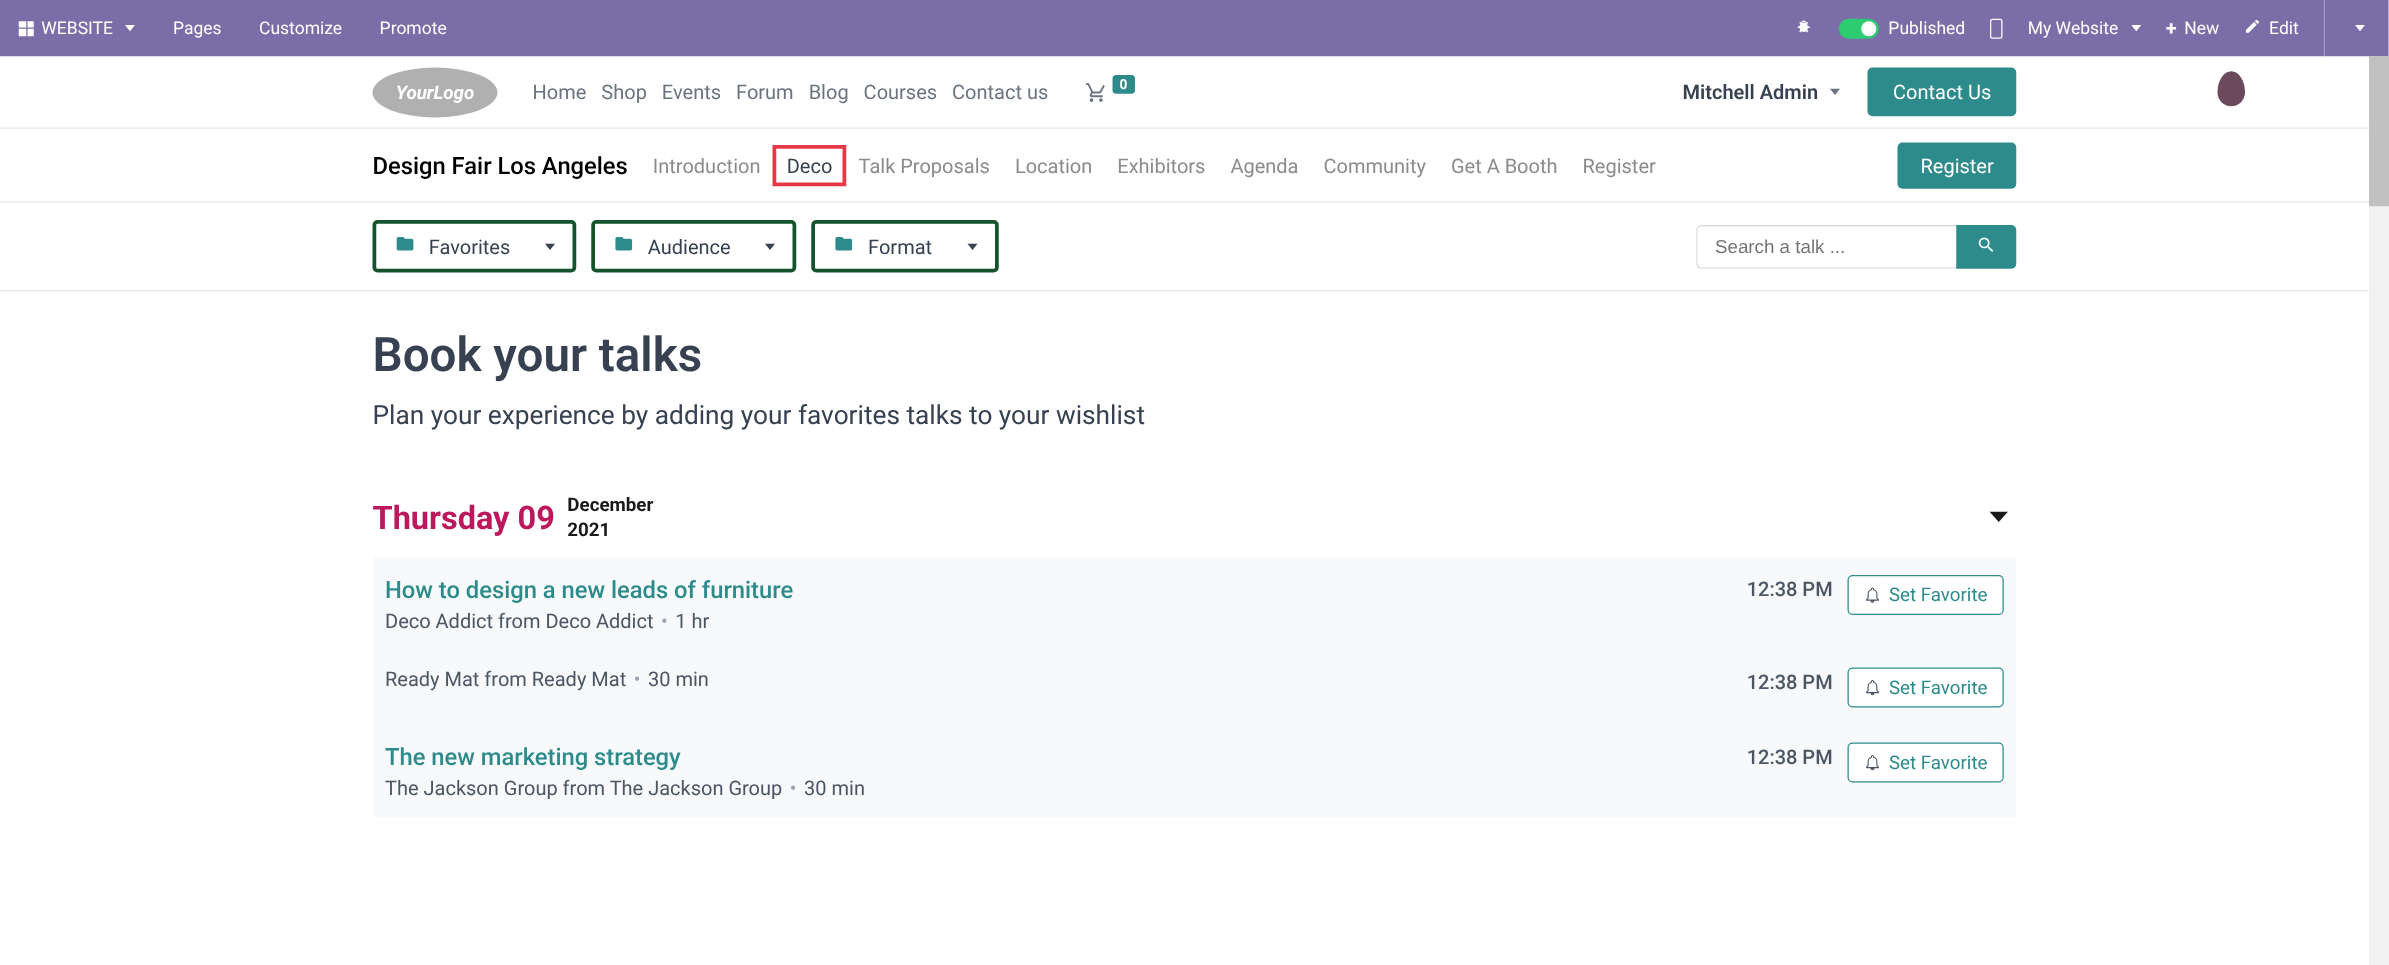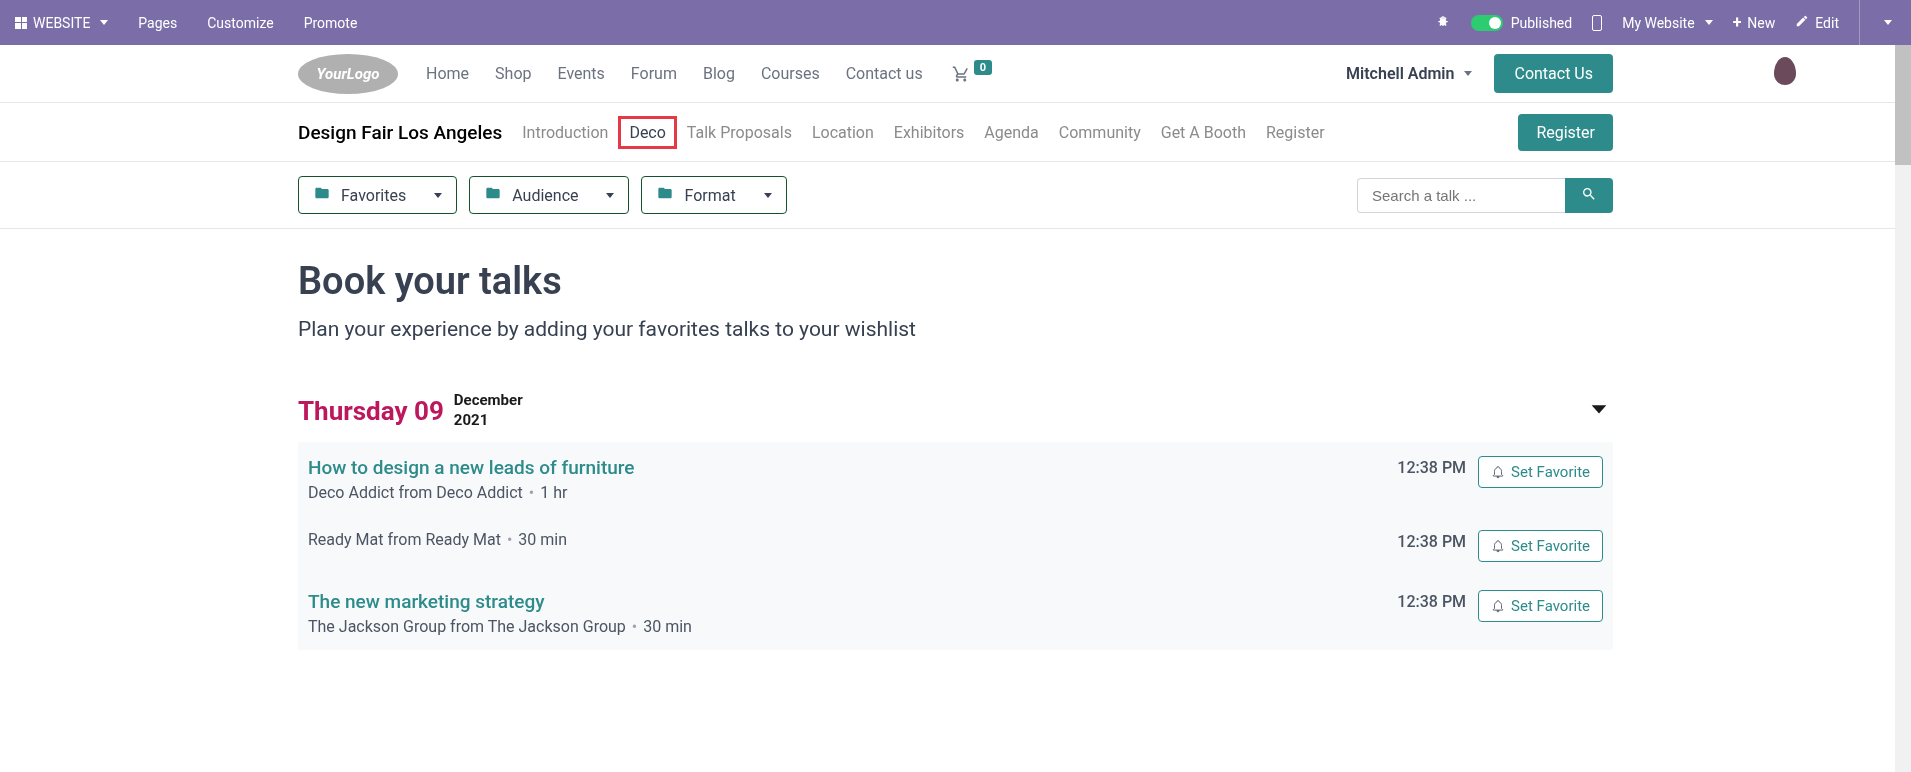--- a/index.html
+++ b/index.html
@@ -19,21 +19,21 @@
 .mobile-icon { width: 10px; height: 16px; border: 1.5px solid #fff; border-radius: 2px; }
 .plus-icon { font-size: 16px; font-weight: bold; }
 .pencil-icon svg { width: 14px; height: 14px; fill: #fff; }
 .vline { width: 1px; height: 45px; background: rgba(255,255,255,0.3); }
 
 
 .mainnav-wrap { border-bottom: 1px solid #e5e7eb; position: relative; }
 .drop-ornament { position: absolute; right: 115px; top: 12px; width: 22px; height: 28px; background: #6b4a5c; border-radius: 50% 50% 50% 50% / 60% 60% 40% 40%; transform: rotate(0deg); }
 .mainnav { max-width: 1345px; margin: 0 auto; padding: 0 15px; height: 57px; display: flex; align-items: center; }
 .logo { width: 100px; height: 40px; background: #b0b0b0; border-radius: 50% / 50%; display: flex; align-items: center; justify-content: center; color: #fff; font-weight: bold; font-size: 15px; font-style: italic; margin-right: 28px; }
-.mainnav-links { display: flex; gap: 26px; }
+.mainnav-links { display: flex; gap: 12px; }
 .mainnav-links a { color: #6b7280; text-decoration: none; font-size: 16px; cursor: pointer; }
 .cart { margin-left: 28px; display: flex; align-items: center; gap: 3px; color: #6b7280; cursor: pointer; }
 .cart-badge { background: #2d8b8b; color: #fff; font-size: 11px; padding: 1px 6px; border-radius: 3px; font-weight: bold; position: relative; top: -6px; }
 .mainnav-right { margin-left: auto; display: flex; align-items: center; gap: 22px; }
 .user-drop { color: #374151; font-weight: 600; display: flex; align-items: center; gap: 6px; cursor: pointer; }
 .user-drop .caret-down { border-top-color: #6b7280; }
 .btn-contact { background: #2d8b8b; color: #fff; padding: 10px 20px; border-radius: 4px; font-size: 16px; cursor: pointer; }
 
 
 .subnav-wrap { border-bottom: 1px solid #e5e7eb; }
@@ -41,21 +41,21 @@
 .event-title { color: #000000; font-size: 19px; font-weight: 500; margin-right: 10px; }
 .subnav-links { display: flex; align-items: center; }
 .subnav-links a { color: #8b8b8b; font-size: 16px; padding: 6px 10px; cursor: pointer; }
 .subnav-links a.active { color: #374151; }
 .highlight-box { border: 3px solid #e63946; padding: 4px 8px; }
 .btn-register { margin-left: auto; background: #2d8b8b; color: #fff; padding: 9px 18px; border-radius: 4px; font-size: 16px; cursor: pointer; }
 
 
 .filterbar-wrap { border-bottom: 1px solid #e5e7eb; }
 .filterbar { max-width: 1345px; margin: 0 auto; padding: 14px 15px; display: flex; align-items: center; gap: 12px; }
-.filter-btn { border: 1px solid #14532d; border-radius: 4px; padding: 8px 14px; display: flex; align-items: center; gap: 10px; font-size: 16px; color: #374151; cursor: pointer; background: #fff; }
+.filter-btn { border: 3px solid #14532d; border-radius: 4px; padding: 8px 14px; display: flex; align-items: center; gap: 10px; font-size: 16px; color: #374151; cursor: pointer; background: #fff; }
 .folder-icon svg { width: 18px; height: 16px; fill: #2d8b8b; }
 .filter-btn .caret-down { border-top-color: #374151; margin-left: 18px; }
 .searchbox { margin-left: auto; display: flex; }
 .searchbox input { border: 1px solid #d1d5db; border-right: none; border-radius: 4px 0 0 4px; padding: 8px 14px; font-size: 15px; width: 208px; outline: none; }
 .searchbox .search-btn { background: #2d8b8b; color: #fff; border: none; border-radius: 0 4px 4px 0; padding: 0 16px; cursor: pointer; }
 .searchbox .search-btn svg { width: 16px; height: 16px; fill: #fff; }
 
 
 .content { max-width: 1345px; margin: 0 auto; padding: 30px 15px 20px; }
 .page-heading { font-size: 38px; font-weight: 600; color: #374151; margin-bottom: 14px; }

